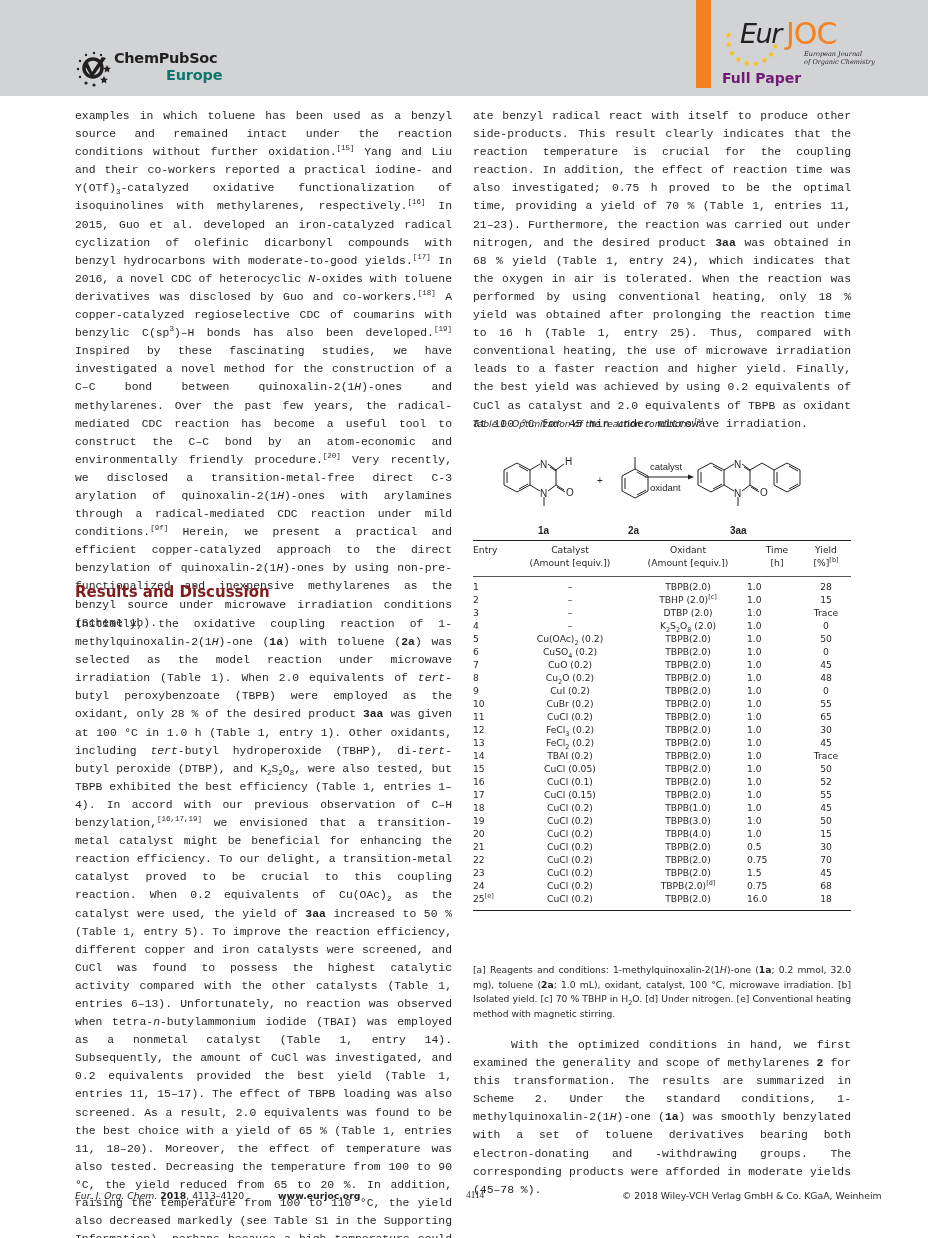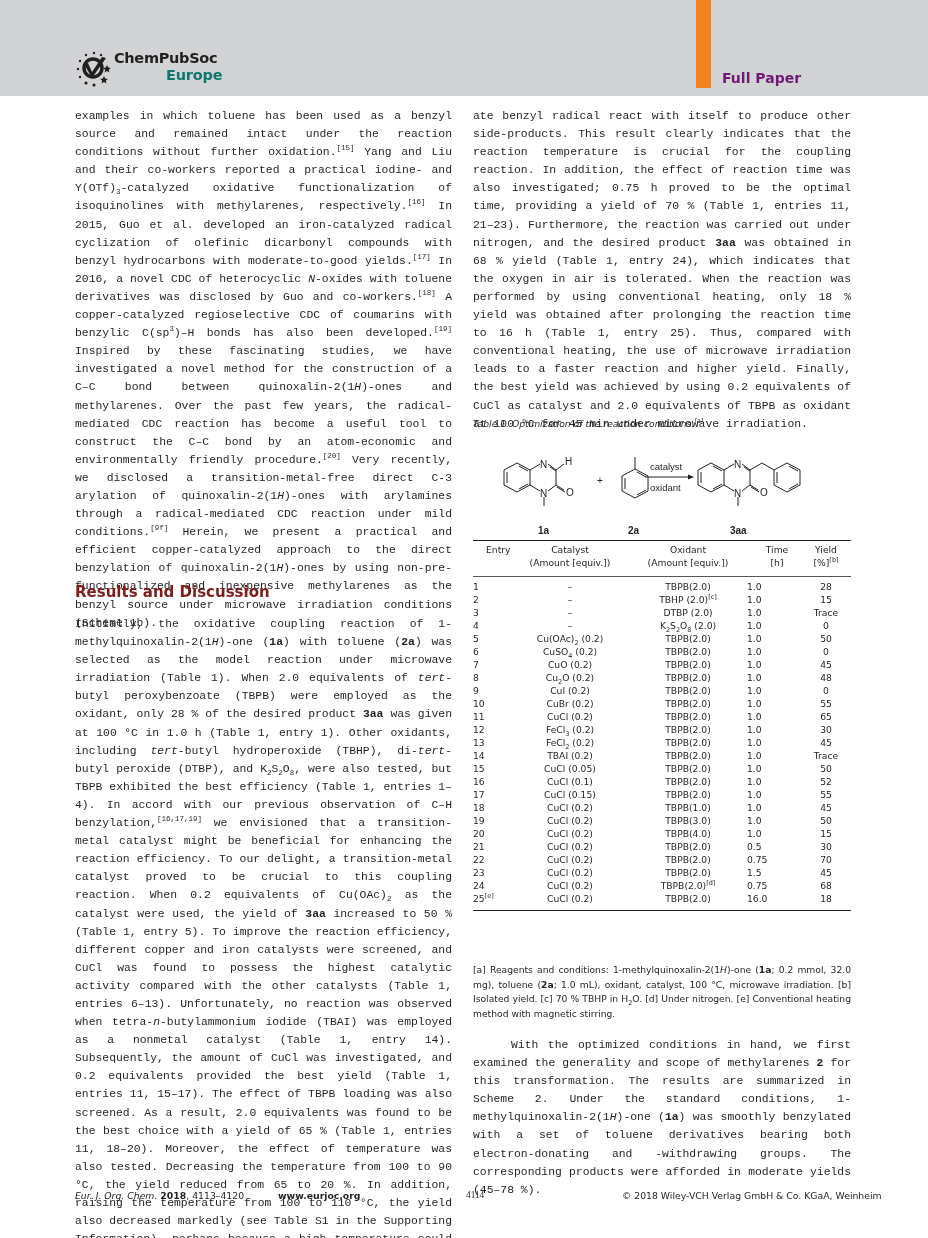--- a/index.html
+++ b/index.html
@@ -79,20 +79,39 @@
         <circle cx="19" cy="20" r="9" fill="none" stroke="#231f20" stroke-width="3.5"></circle>
         <path d="M33 17 l1.2 2.6 2.6 0.3 -2 1.8 0.6 2.7 -2.4 -1.4 -2.4 1.4 0.6 -2.7 -2 -1.8 2.6 -0.3z"></path>
         <path d="M30 28 l1.2 2.6 2.6 0.3 -2 1.8 0.6 2.7 -2.4 -1.4 -2.4 1.4 0.6 -2.7 -2 -1.8 2.6 -0.3z"></path>
       </g>
     </svg>
     <span class="cps-name">ChemPubSoc</span>
     <span class="cps-sub">Europe</span>
   </div>
 
   <div class="orange-bar"></div>
+  <div class="eurjoc">
+    <svg width="70" height="60" viewBox="0 0 70 60" style="position:absolute;left:0;top:0;">
+      <g fill="#f7c41f" id="stars">
+          <path d="M53.21 32.71L54.05 34.95L56.44 35.05L54.57 36.55L55.21 38.86L53.21 37.53L51.21 38.86L51.85 36.55L49.98 35.05L52.37 34.95Z"></path>
+          <path d="M49.23 40.96L50.07 43.20L52.47 43.30L50.59 44.80L51.23 47.11L49.23 45.78L47.23 47.11L47.88 44.80L46.00 43.30L48.39 43.20Z"></path>
+          <path d="M42.46 47.12L43.29 49.36L45.69 49.46L43.81 50.96L44.45 53.27L42.46 51.94L40.46 53.27L41.10 50.96L39.22 49.46L41.62 49.36Z"></path>
+          <path d="M33.86 50.29L34.70 52.53L37.10 52.64L35.22 54.13L35.86 56.44L33.86 55.12L31.86 56.44L32.51 54.13L30.63 52.64L33.02 52.53Z"></path>
+          <path d="M24.71 50.01L25.55 52.25L27.94 52.36L26.07 53.85L26.71 56.16L24.71 54.84L22.71 56.16L23.35 53.85L21.48 52.36L23.87 52.25Z"></path>
+          <path d="M16.32 46.32L17.16 48.57L19.56 48.67L17.68 50.16L18.32 52.47L16.32 51.15L14.33 52.47L14.97 50.16L13.09 48.67L15.49 48.57Z"></path>
+          <path d="M9.93 39.76L10.77 42.01L13.17 42.11L11.29 43.60L11.93 45.91L9.93 44.59L7.93 45.91L8.57 43.60L6.70 42.11L9.09 42.01Z"></path>
+          <path d="M6.46 31.29L7.30 33.53L9.70 33.64L7.82 35.13L8.46 37.44L6.46 36.12L4.46 37.44L5.10 35.13L3.23 33.64L5.62 33.53Z"></path>
+          <path d="M6.42 22.13L7.26 24.37L9.65 24.48L7.78 25.97L8.42 28.28L6.42 26.96L4.42 28.28L5.06 25.97L3.19 24.48L5.58 24.37Z"></path>
+        </g>
+    </svg>
+    <span class="eurjoc-eur">Eur</span>
+    <span class="eurjoc-joc">JOC</span>
+    <span class="eurjoc-sub1">European Journal</span>
+    <span class="eurjoc-sub2">of Organic Chemistry</span>
+  </div>
   <span class="full-paper">Full Paper</span>
 </div>
 
 <div class="col col-left">
   <p>examples in which toluene has been used as a benzyl source and remained intact under the reaction conditions without further oxidation.<sup>[15]</sup> Yang and Liu and their co-workers reported a practical iodine- and Y(OTf)<sub>3</sub>-catalyzed oxidative functionalization of isoquinolines with methylarenes, respectively.<sup>[16]</sup> In 2015, Guo et al. developed an iron-catalyzed radical cyclization of olefinic dicarbonyl compounds with benzyl hydrocarbons with moderate-to-good yields.<sup>[17]</sup> In 2016, a novel CDC of heterocyclic <i>N</i>-oxides with toluene derivatives was disclosed by Guo and co-workers.<sup>[18]</sup> A copper-catalyzed regioselective CDC of coumarins with benzylic C(sp<sup>3</sup>)–H bonds has also been developed.<sup>[19]</sup> Inspired by these fascinating studies, we have investigated a novel method for the construction of a C–C bond between quinoxalin-2(1<i>H</i>)-ones and methylarenes. Over the past few years, the radical-mediated CDC reaction has become a useful tool to construct the C–C bond by an atom-economic and environmentally friendly procedure.<sup>[20]</sup> Very recently, we disclosed a transition-metal-free direct C-3 arylation of quinoxalin-2(1<i>H</i>)-ones with arylamines through a radical-mediated CDC reaction under mild conditions.<sup>[9f]</sup> Herein, we present a practical and efficient copper-catalyzed approach to the direct benzylation of quinoxalin-2(1<i>H</i>)-ones by using non-pre-functionalized and inexpensive methylarenes as the benzyl source under microwave irradiation conditions (Scheme 1b).</p>
 </div>
 <h2 class="section-heading" style="margin:0;">Results and Discussion</h2>
 <div class="col para-results">
   <p>Initially, the oxidative coupling reaction of 1-methylquinoxalin-2(1<i>H</i>)-one (<b>1a</b>) with toluene (<b>2a</b>) was selected as the model reaction under microwave irradiation (Table 1). When 2.0 equivalents of <i>tert</i>-butyl peroxybenzoate (TBPB) were employed as the oxidant, only 28 % of the desired product <b>3aa</b> was given at 100 °C in 1.0 h (Table 1, entry 1). Other oxidants, including <i>tert</i>-butyl hydroperoxide (TBHP), di-<i>tert</i>-butyl peroxide (DTBP), and K<sub>2</sub>S<sub>2</sub>O<sub>8</sub>, were also tested, but TBPB exhibited the best efficiency (Table 1, entries 1–4). In accord with our previous observation of C–H benzylation,<sup>[16,17,19]</sup> we envisioned that a transition-metal catalyst might be beneficial for enhancing the reaction efficiency. To our delight, a transition-metal catalyst proved to be crucial to this coupling reaction. When 0.2 equivalents of Cu(OAc)<sub>2</sub> as the catalyst were used, the yield of <b>3aa</b> increased to 50 % (Table 1, entry 5). To improve the reaction efficiency, different copper and iron catalysts were screened, and CuCl was found to possess the highest catalytic activity compared with the other catalysts (Table 1, entries 6–13). Unfortunately, no reaction was observed when tetra-<i>n</i>-butylammonium iodide (TBAI) was employed as a nonmetal catalyst (Table 1, entry 14). Subsequently, the amount of CuCl was investigated, and 0.2 equivalents provided the best yield (Table 1, entries 11, 15–17). The effect of TBPB loading was also screened. As a result, 2.0 equivalents was found to be the best choice with a yield of 65 % (Table 1, entries 11, 18–20). Moreover, the effect of temperature was also tested. Decreasing the temperature from 100 to 90 °C, the yield reduced from 65 to 20 %. In addition, raising the temperature from 100 to 110 °C, the yield also decreased markedly (see Table S1 in the Supporting Information), perhaps because a high temperature could make the intermedi-</p>
 </div>
@@ -173,21 +192,21 @@
   <g font-family="Liberation Sans, sans-serif" font-size="10" font-weight="bold" fill="#231f20">
     <text x="48" y="86">1a</text>
     <text x="138" y="86">2a</text>
     <text x="240" y="86">3aa</text>
   </g>
 </svg>
 
 <div class="table">
   <div class="rule" style="top:0;height:1.2px;"></div>
   <div class="thead">
-    <div class="th" style="left:0;text-align:left;margin-left:13px;"><span>Entry</span></div>
+    <div class="th" style="left:0;text-align:left;"><span>Entry</span></div>
     <div class="th c-cat">
       <span>Catalyst</span><br>
       <span>(Amount [equiv.])</span>
     </div>
     <div class="th c-ox">
       <span>Oxidant</span><br>
       <span>(Amount [equiv.])</span>
     </div>
     <div class="th c-time">
       <span>Time</span><br>

